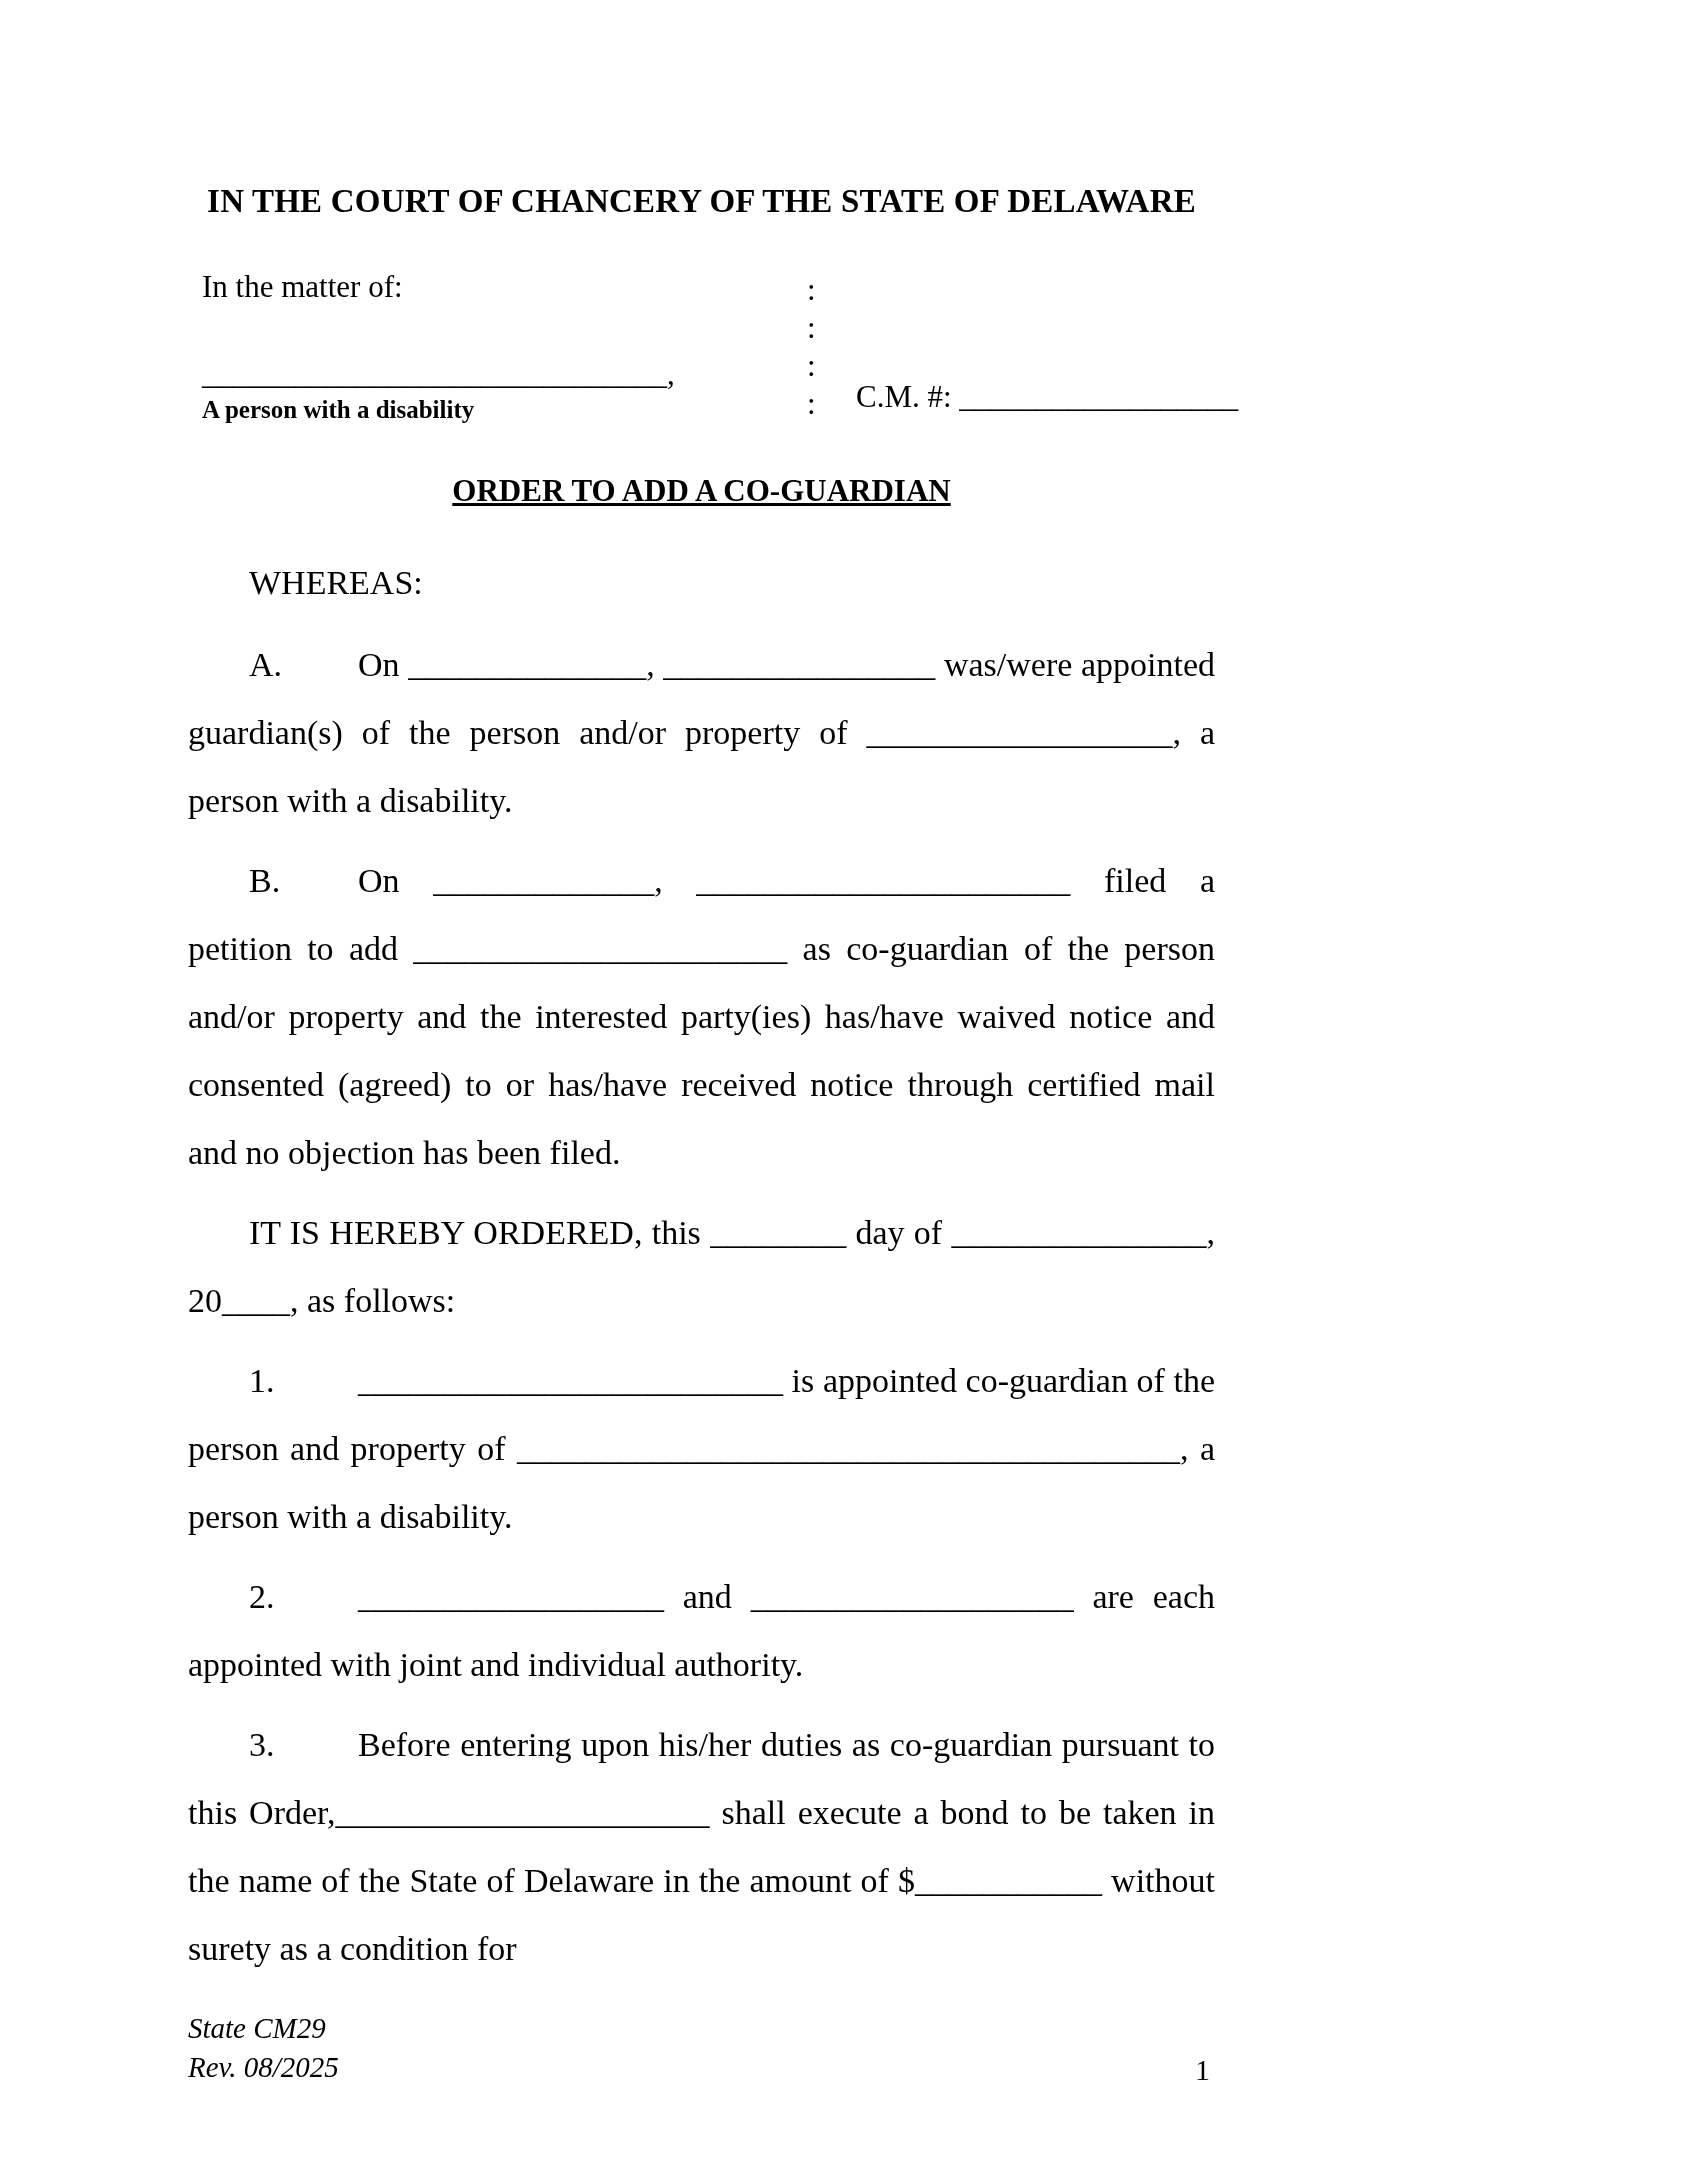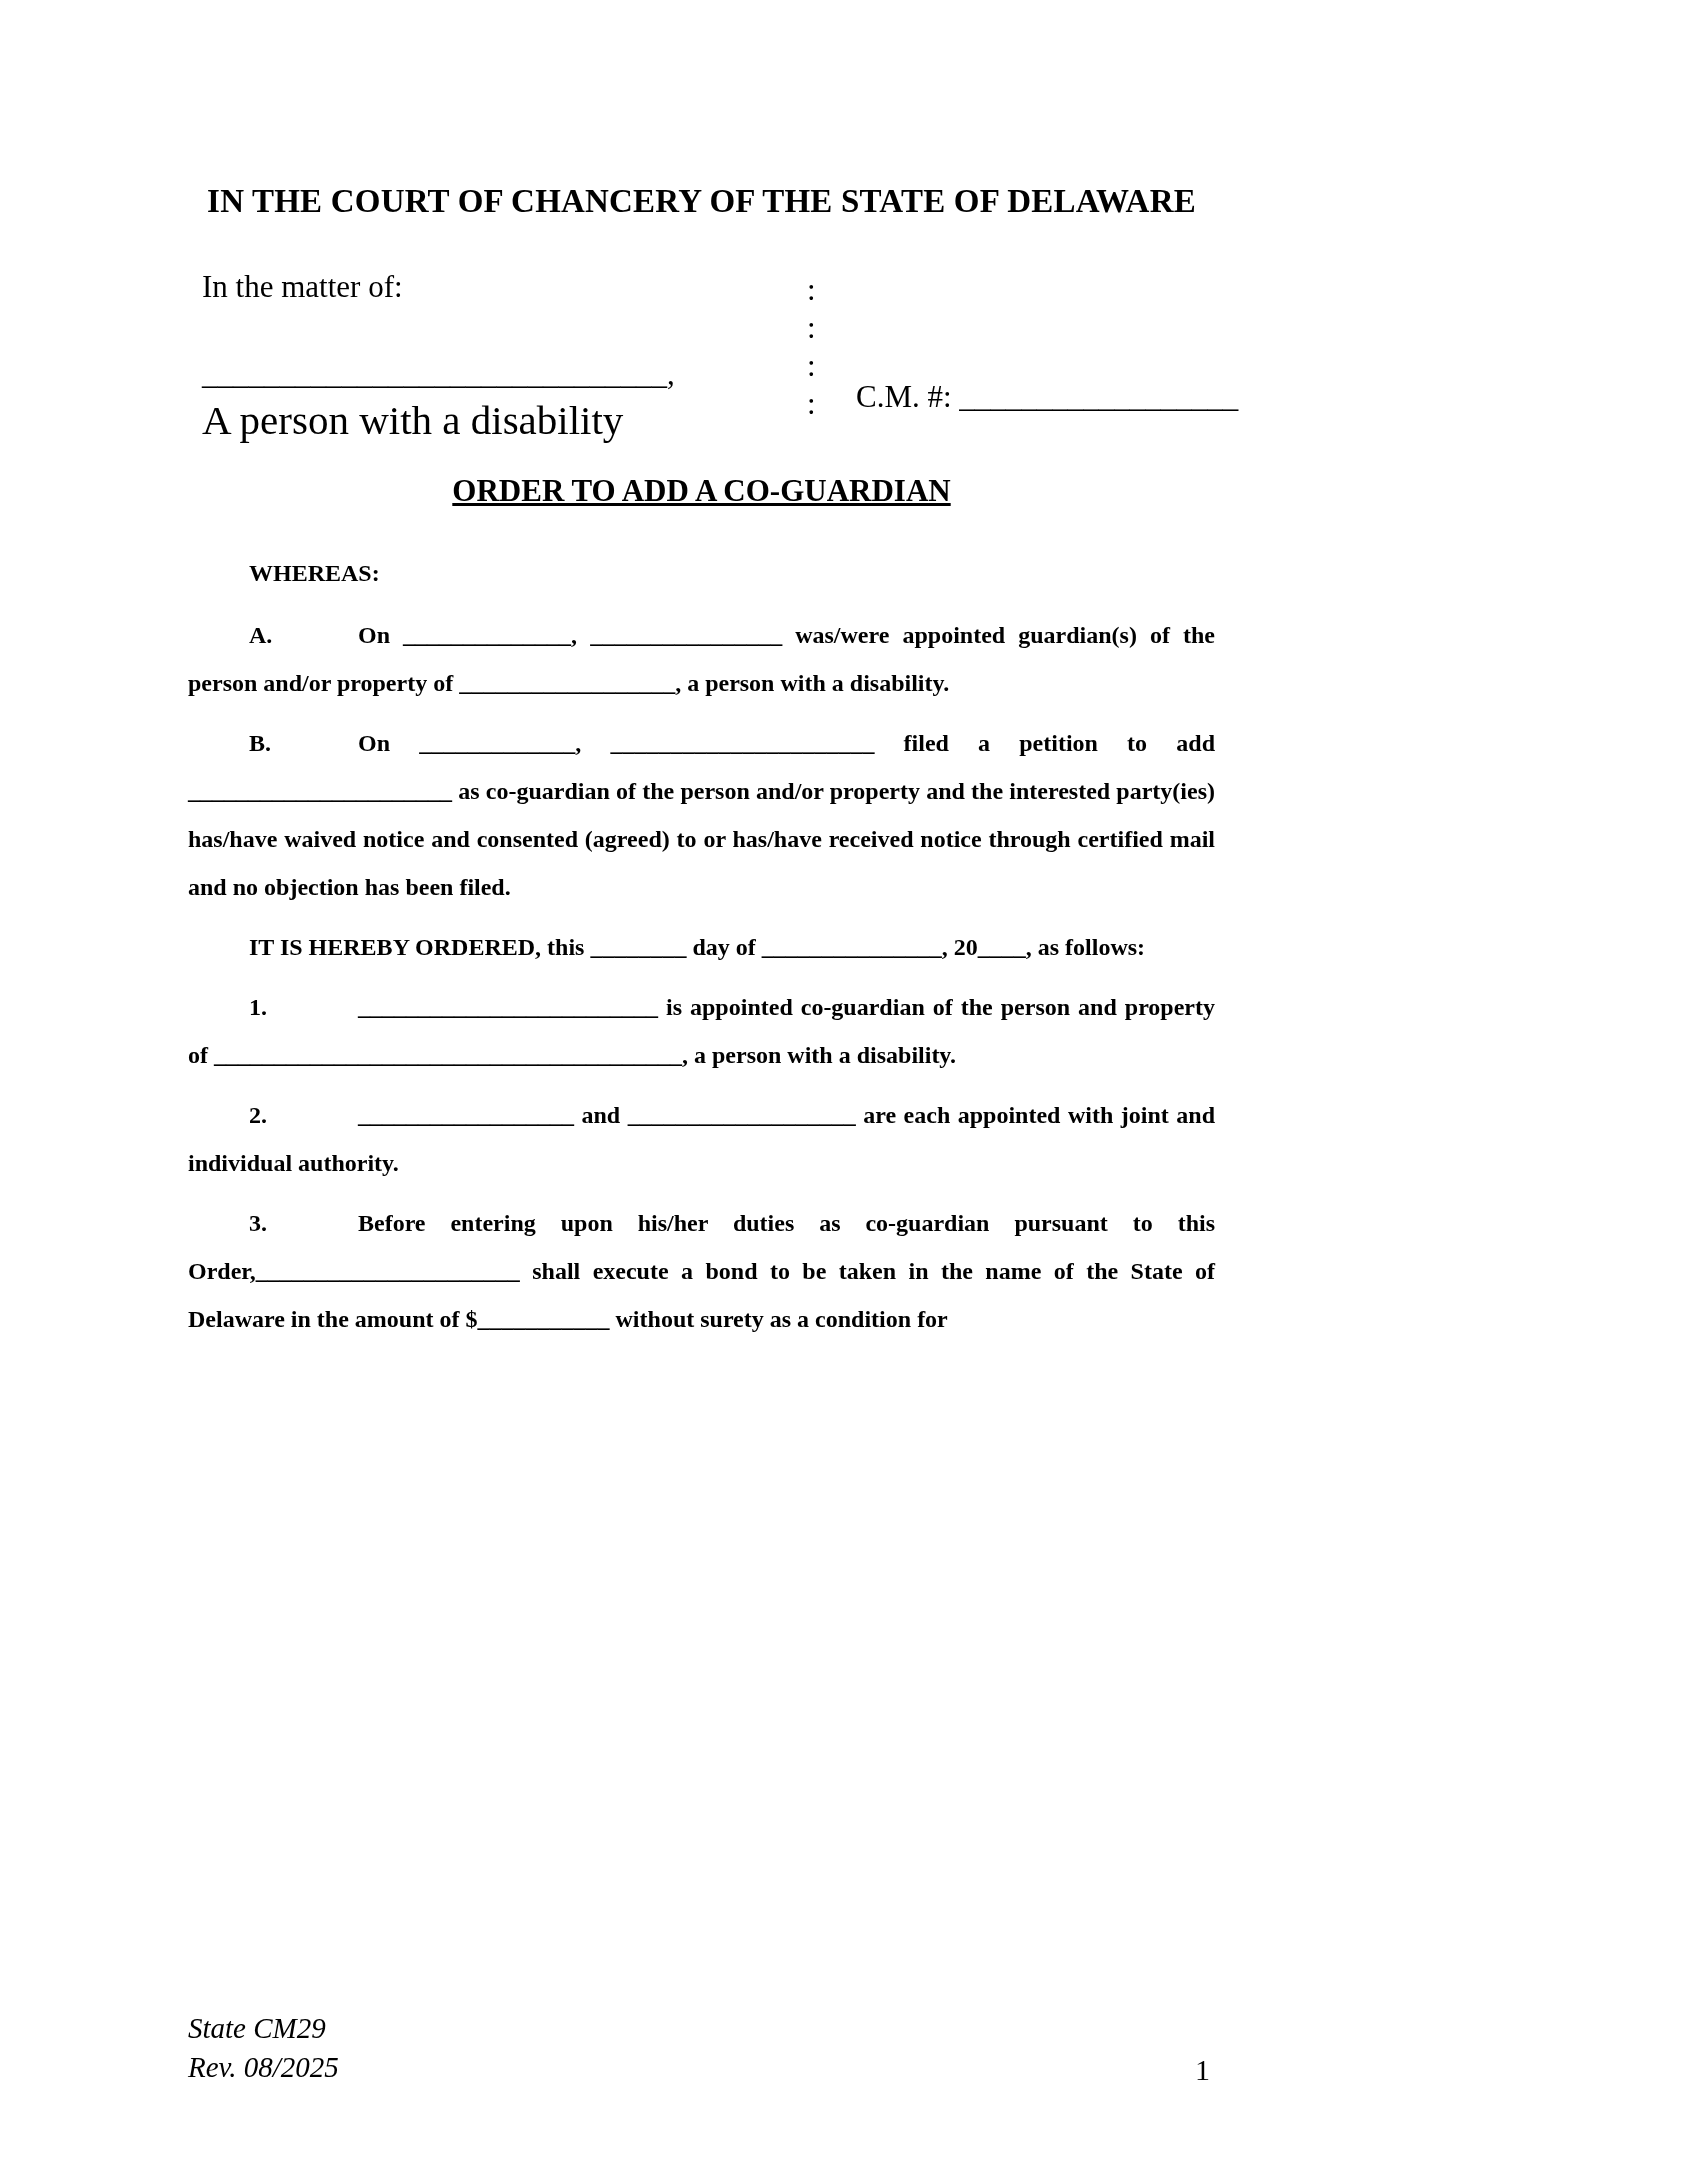--- a/index.html
+++ b/index.html
@@ -43,21 +43,22 @@
     font-size: 31px;
     line-height: 1.2;
   }
   .cap-blank {
     margin-top: 51px;
     font-size: 31px;
     white-space: nowrap;
   }
   .cap-person {
     margin-top: 4px;
-    font-size: 41px;
+    font-size: 25px;
+    font-weight: bold;
   }
   .colons {
     position: absolute;
     left: 619px;
     top: 2px;
     font-size: 31px;
     line-height: 40px;
   }
   .colons div { height: 38px; }
   .cap-cm {
@@ -68,25 +69,24 @@
     white-space: nowrap;
   }
   .order-title {
     text-align: center;
     font-weight: bold;
     font-size: 31px;
     text-decoration: underline;
     margin: 22px 0 40px 0;
   }
   p.body {
-    font-size: 24px;
+    font-size: 34px;
     line-height: 2.0;
     margin: 0 0 18px 0;
     text-align: justify;
-    font-weight: bold;
   }
   p.whereas {
     margin: 0 0 14px 0;
     text-indent: 61px;
     text-align: left;
   }
   p.item {
     margin: 0 0 12px 0;
   }
   .ind {

